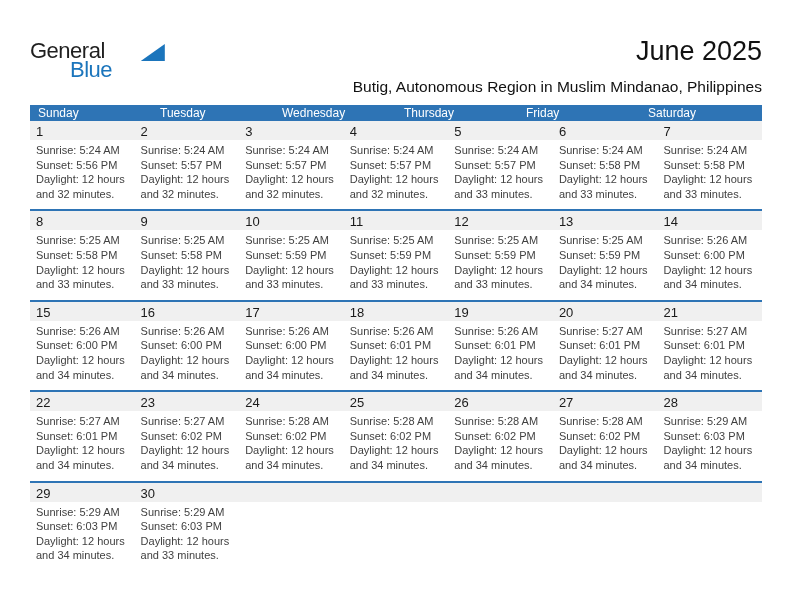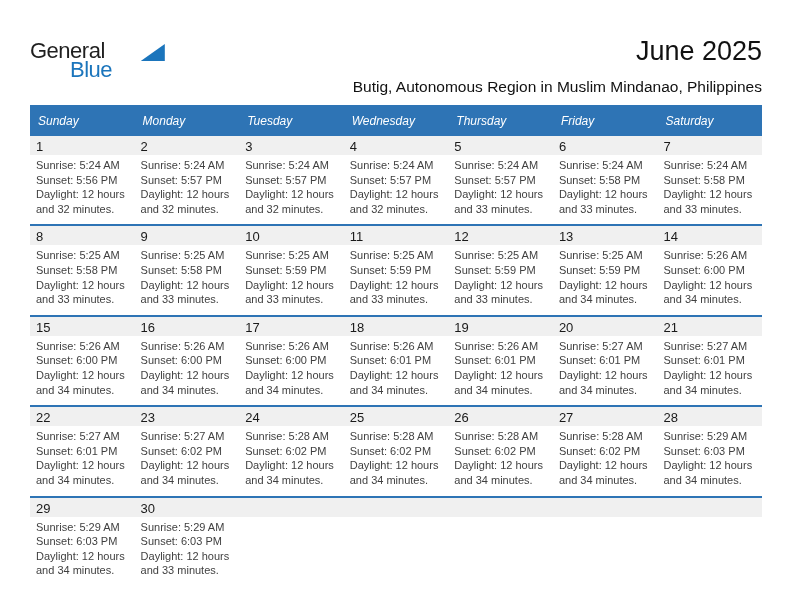--- a/index.html
+++ b/index.html
@@ -25,21 +25,21 @@
   .logo-blue{font-size:22px;font-weight:500;letter-spacing:-0.5px;color:var(--logo-blue);
     margin-left:40px;margin-top:-3px;}
 
   .page-title{position:absolute;right:30px;top:36px;font-size:27px;font-weight:400;
     color:#111;text-align:left;}
   .location-subtitle{position:absolute;right:30px;top:78px;font-size:15.5px;
     font-weight:400;color:#111;text-align:right;margin-left:40px;}
 
   
   .calendar{position:absolute;left:30px;top:105px;width:732px;}
-  .weekday-row{display:flex;background:var(--accent);height:31px;font-style:italic;}
+  .weekday-row{display:flex;background:var(--accent);height:16px;}
   .weekday-cell{flex:1 1 0;color:#fff;font-size:12px;font-weight:400;
     padding-left:8px;display:flex;align-items:center;}
 
   .week-row{display:flex;border-top:2px solid var(--accent);}
   .week-row:first-of-type{border-top:none;}
   .day-cell{flex:1 1 0;min-height:86px;display:flex;flex-direction:column;}
   .day-number{background:var(--band);height:19px;font-size:13px;color:#1a1a1a;
     padding:2px 0 0 6px;line-height:17px;}
   .day-body{padding:3px 2px 8px 6px;font-size:11px;line-height:14.6px;
     color:var(--body-text);}
@@ -55,21 +55,20 @@
   </div>
   <div class="logo-blue">Blue</div>
 </div>
 
 <div class="page-title">June 2025</div>
 <div class="location-subtitle">Butig, Autonomous Region in Muslim Mindanao, Philippines</div>
 
 <div class="calendar">
   <div class="weekday-row">
     <div class="weekday-cell">Sunday</div>
-    <div class="weekday-cell">Monday</div>
     <div class="weekday-cell">Tuesday</div>
     <div class="weekday-cell">Wednesday</div>
     <div class="weekday-cell">Thursday</div>
     <div class="weekday-cell">Friday</div>
     <div class="weekday-cell">Saturday</div>
   </div>
   <div id="calendar-grid">
       <div class="week-row">
         <div class="day-cell">
           <div class="day-number">1</div>

